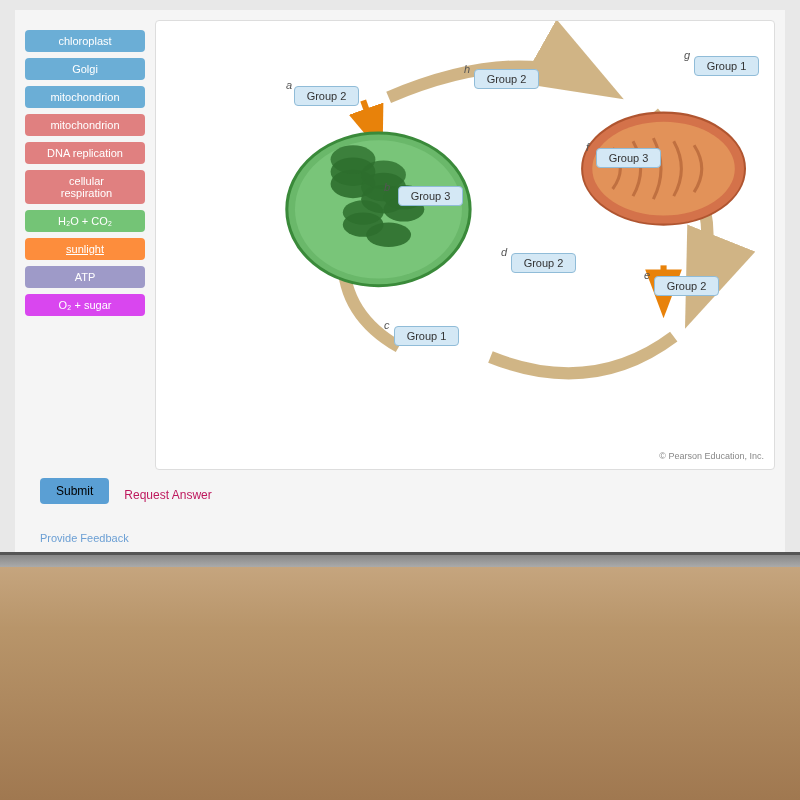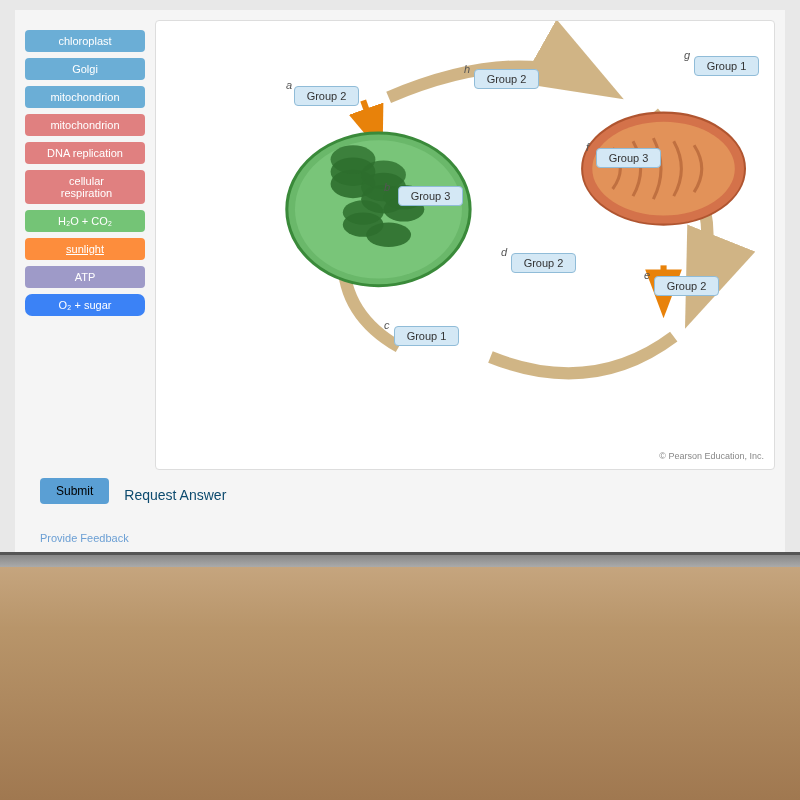--- a/index.html
+++ b/index.html
@@ -55,21 +55,21 @@
       border-radius: 4px;
       font-size: 11px;
       text-align: center;
       cursor: pointer;
       color: white;
     }
 
     .label-btn.blue { background: #6baed6; }
     .label-btn.salmon { background: #e08080; }
     .label-btn.green { background: #74c476; }
-    .label-btn.gray { background: #3b82f6; border-radius: 7px; }
+    .label-btn.gray { background: #d946ef; }
     .label-btn.orange { background: #fd8d3c; text-decoration: underline; }
     .label-btn.purple { background: #9e9ac8; }
 
     
     .diagram-area {
       flex: 1;
       position: relative;
       background: white;
       border: 1px solid #ddd;
       border-radius: 4px;
@@ -130,22 +130,22 @@
       border: none;
       padding: 6px 16px;
       border-radius: 4px;
       font-size: 12px;
       cursor: pointer;
     }
 
     .request-answer-btn {
       background: none;
       border: none;
-      color: #0c4a6e;
-      font-size: 14px;
+      color: #be185d;
+      font-size: 12px;
       cursor: pointer;
       margin-top: 8px;
     }
 
     .provide-feedback {
       display: block;
       font-size: 11px;
       color: #6b9fd4;
       cursor: pointer;
       padding: 0 15px 8px;

